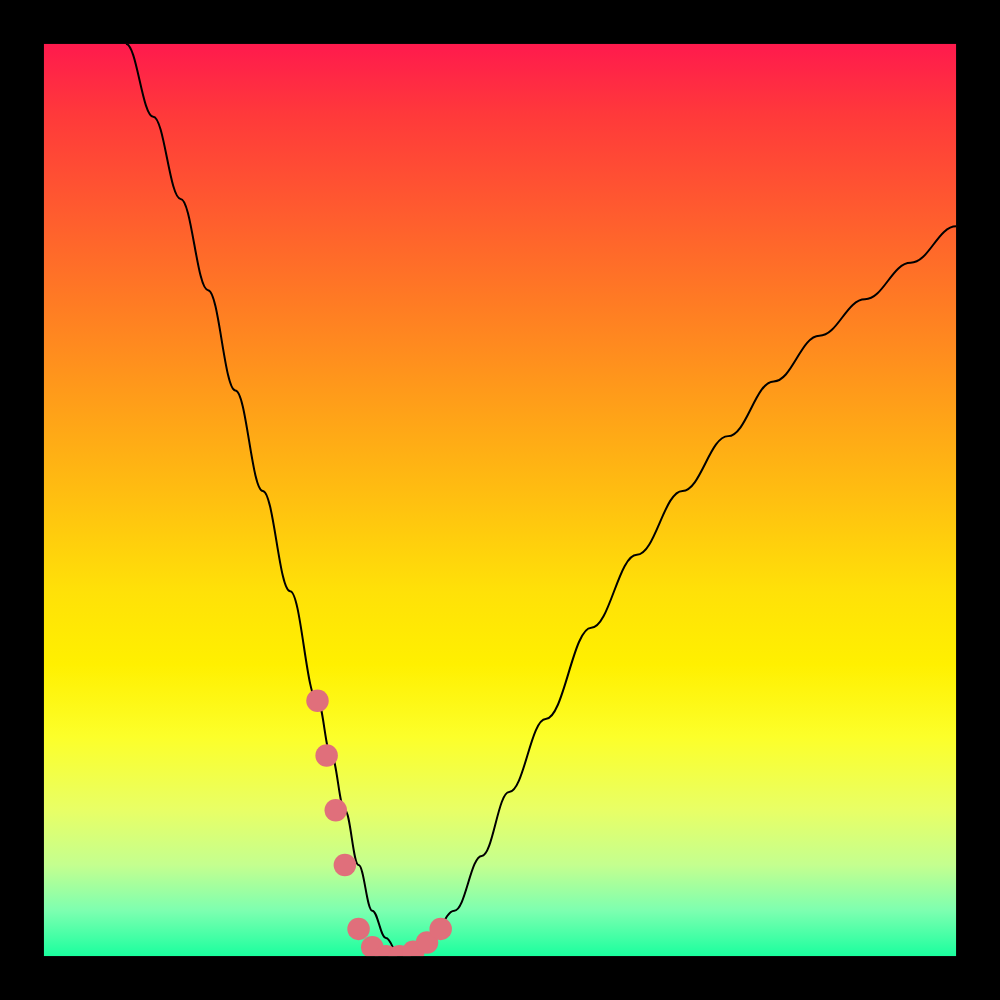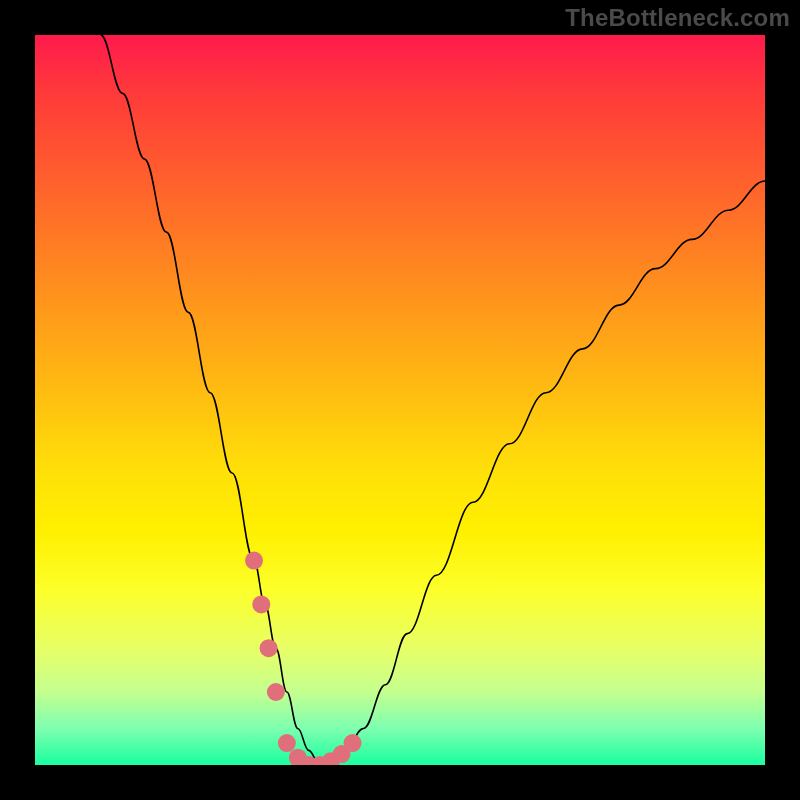--- a/index.html
+++ b/index.html
@@ -54,21 +54,20 @@
     width: 100%;
     height: 100%;
   }
   .curve { fill: none; stroke: #000; stroke-width: 1.6; }
   .pink-dot { fill: #e06f7b; }
 </style>
 </head>
 <body>
 
 <div class="frame">
-  <div class="watermark">TheBottleneck.com</div>
 
   <div class="plot-area">
     <div class="gradient"></div>
 
     <svg class="curves" viewBox="0 0 730 730" preserveAspectRatio="none">
       <path id="curve-path" class="curve" d="M 65.7 0 C 74.46 0, 78.84 58.39999999999998, 87.6 58.39999999999998 C 96.36 58.39999999999998, 100.74 124.10000000000002, 109.5 124.10000000000002 C 118.26 124.10000000000002, 122.64 197.10000000000002, 131.4 197.10000000000002 C 140.16 197.10000000000002, 144.54 277.4, 153.29999999999998 277.4 C 162.05999999999997 277.4, 166.44 357.7, 175.2 357.7 C 183.96 357.7, 188.34 438, 197.10000000000002 438 C 205.86 438, 210.24 525.6, 219 525.6 C 223.38 525.6, 225.57 569.4, 229.95 569.4 C 234.32999999999998 569.4, 236.52 613.2, 240.9 613.2 C 245.28 613.2, 247.47 657, 251.85 657 C 256.23 657, 258.42 693.5, 262.8 693.5 C 267.18 693.5, 269.37 715.4, 273.75 715.4 C 278.13 715.4, 280.32 730, 284.7 730 C 289.08 730, 291.27000000000004 730, 295.65000000000003 730 C 300.03000000000003 730, 302.21999999999997 722.7, 306.59999999999997 722.7 C 315.35999999999996 722.7, 319.74 693.5, 328.5 693.5 C 337.26 693.5, 341.64 649.7, 350.4 649.7 C 359.15999999999997 649.7, 363.54 598.6, 372.3 598.6 C 383.98 598.6, 389.82000000000005 540.2, 401.50000000000006 540.2 C 416.1 540.2, 423.40000000000003 467.2, 438 467.2 C 452.6 467.2, 459.9 408.8, 474.5 408.8 C 489.09999999999997 408.8, 496.4 357.7, 510.99999999999994 357.7 C 525.5999999999999 357.7, 532.9 313.90000000000003, 547.5 313.90000000000003 C 562.1 313.90000000000003, 569.4 270.1, 584 270.1 C 598.6 270.1, 605.9 233.59999999999997, 620.5 233.59999999999997 C 635.1 233.59999999999997, 642.4 204.39999999999998, 657 204.39999999999998 C 671.6 204.39999999999998, 678.9 175.20000000000005, 693.5 175.20000000000005 C 708.1 175.20000000000005, 715.4 146, 730 146"></path>
       <g id="pink-markers">
           <circle cx="219" cy="525.6" r="9" class="pink-dot"></circle>
           <circle cx="226.3" cy="569.4" r="9" class="pink-dot"></circle>
           <circle cx="233.6" cy="613.2" r="9" class="pink-dot"></circle>

